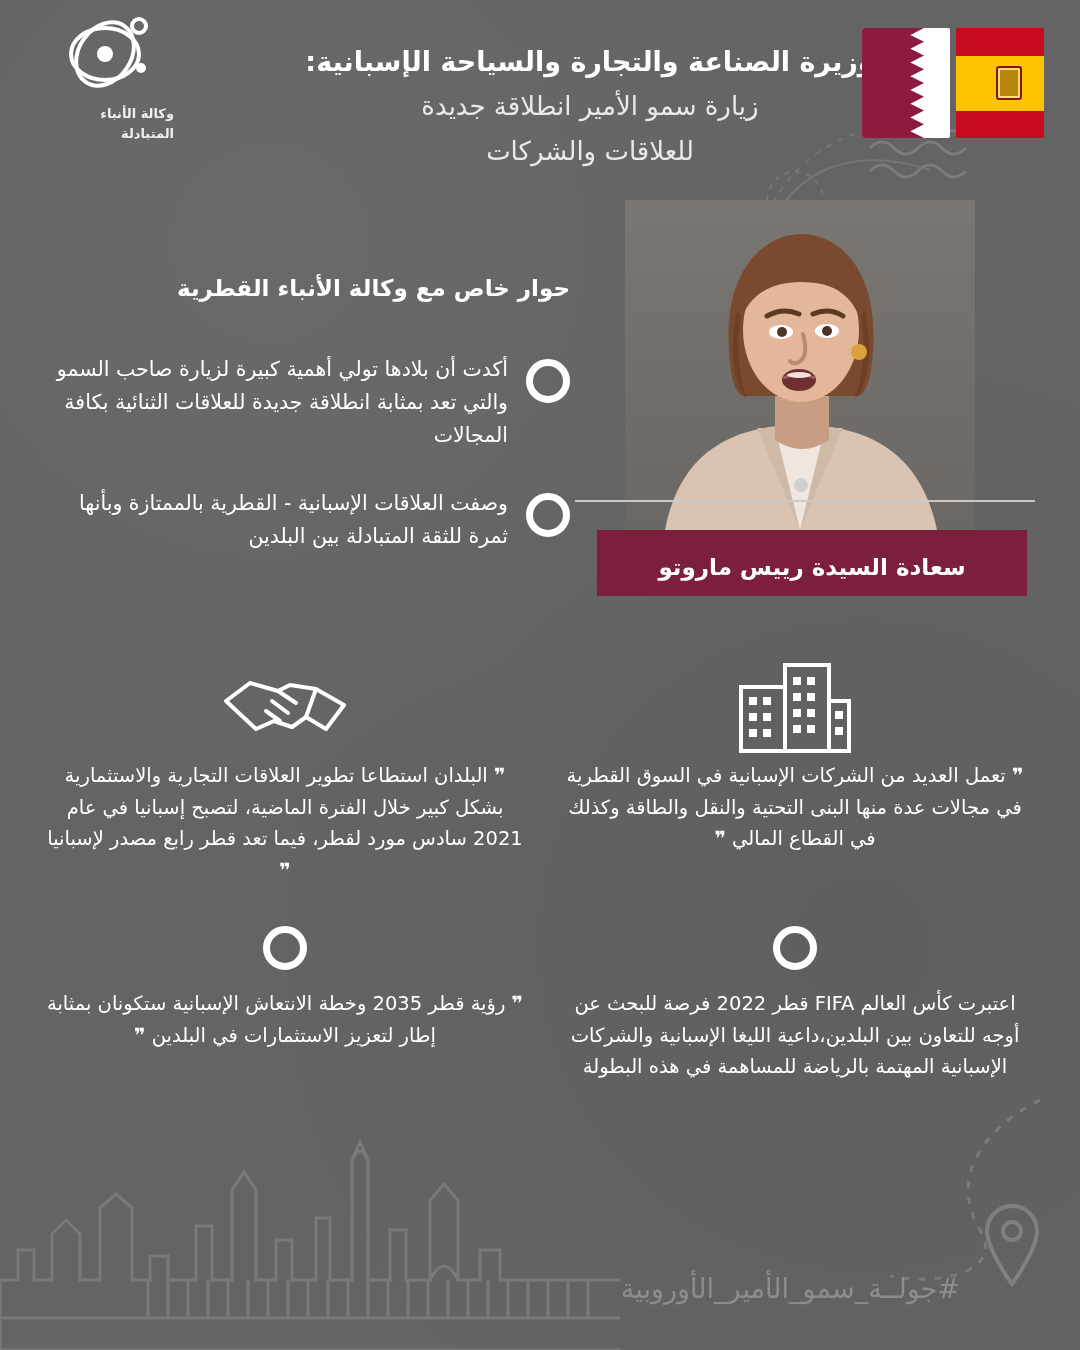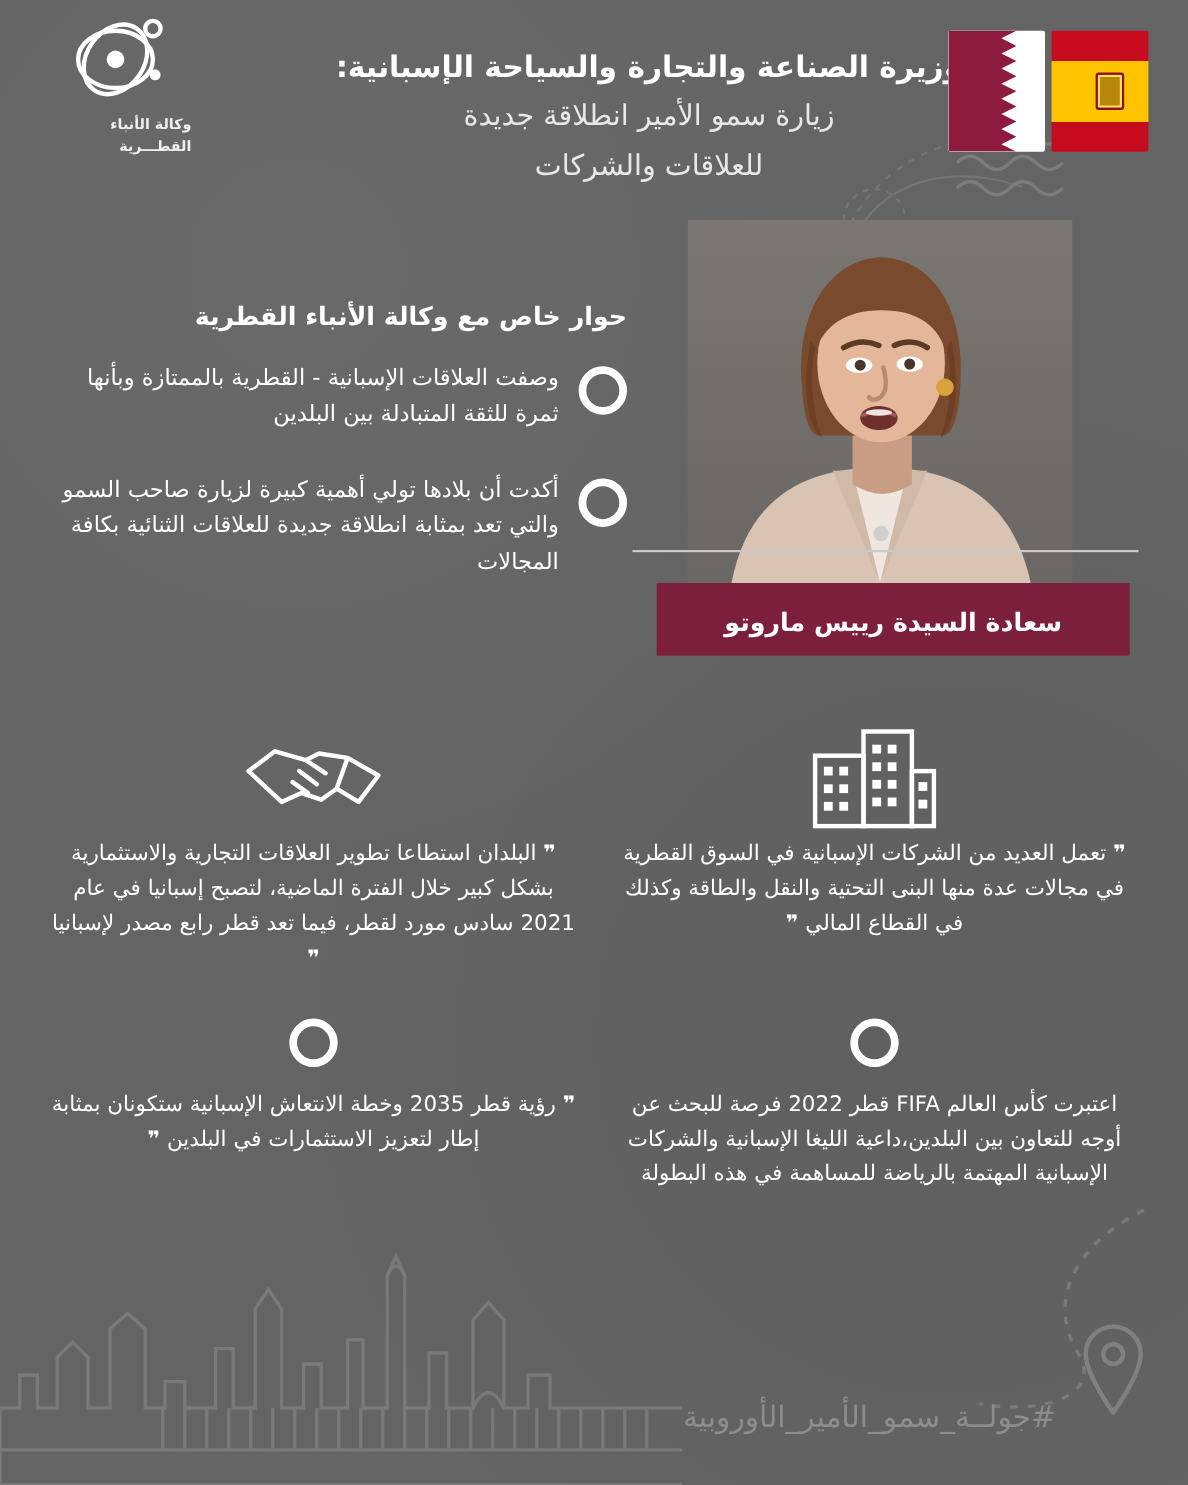--- a/index.html
+++ b/index.html
@@ -73,21 +73,21 @@
   .name-rule { position:absolute; bottom:118px; right:0; width:460px; height:2px; background:#c9c9c9; }
   .name-plate {
     position:absolute; bottom:24px; right:8px; width:430px;
     background:#7b1f3d; padding:24px 18px 16px; text-align:center;
   }
   .name-plate .pname { font-size:23px; font-weight:bold; color:#fff; }
   .name-plate .ptitle { font-size:16px; color:#f3e2e8; margin-top:6px; }
 
   
   .top-col { position:absolute; top:275px; left:40px; width:530px; text-align:right; }
-  .lead { font-size:23px; font-weight:bold; color:#fff; margin-bottom:26px; text-align:right; }
+  .lead { font-size:23px; font-weight:bold; color:#fff; margin-bottom:52px; text-align:right; }
   .bullet { display:flex; align-items:flex-start; gap:18px; margin-bottom:36px; }
   .dot {
     flex:0 0 auto; width:44px; height:44px; border-radius:50%;
     border:7px solid #ffffff; margin-top:6px;
   }
   .bullet .btext { font-size:20.5px; line-height:1.6; color:#ffffff; text-align:right; flex:1; }
 
   
   .grid { position:absolute; top:650px; left:0; right:0; padding:0 45px; }
   .row { display:flex; gap:30px; }
@@ -140,21 +140,21 @@
   <div class="logo">
     <svg width="96" height="86" viewBox="0 0 96 86">
       <ellipse cx="44" cy="42" rx="34" ry="26" fill="none" stroke="#fff" stroke-width="4"></ellipse>
       <ellipse cx="44" cy="42" rx="26" ry="34" fill="none" stroke="#fff" stroke-width="4" transform="rotate(35 44 42)"></ellipse>
       <circle cx="44" cy="42" r="8" fill="#fff"></circle>
       <circle cx="78" cy="14" r="7" fill="none" stroke="#fff" stroke-width="4"></circle>
       <circle cx="80" cy="56" r="5" fill="#fff"></circle>
     </svg>
     <div class="logo-text">
       <div>وكالة الأنباء</div>
-      <div>القطـــرية</div>
+      <div>المتبادلة</div>
     </div>
   </div>
 
   <div class="portrait-wrap">
     <div class="portrait">
       <div class="pbg"></div>
       <svg class="face" viewBox="0 0 350 330">
         <defs>
           <linearGradient id="bgg" x1="0" y1="0" x2="0" y2="1">
             <stop offset="0" stop-color="#7a7672"></stop>
@@ -201,26 +201,26 @@
     <div class="name-plate">
       <div class="pname">سعادة السيدة رييس ماروتو</div>
     </div>
   </div>
 
   <div class="top-col">
     <div class="lead">حوار خاص مع وكالة الأنباء القطرية</div>
 
     <div class="bullet">
       <div class="dot"></div>
-      <div class="btext">وصفت العلاقات الإسبانية - القطرية بالممتازة وبأنها ثمرة للثقة المتبادلة بين البلدين</div>
+      <div class="btext">أكدت أن بلادها تولي أهمية كبيرة لزيارة صاحب السمو والتي تعد بمثابة انطلاقة جديدة للعلاقات الثنائية بكافة المجالات</div>
     </div>
 
     <div class="bullet">
       <div class="dot"></div>
-      <div class="btext">أكدت أن بلادها تولي أهمية كبيرة لزيارة صاحب السمو والتي تعد بمثابة انطلاقة جديدة للعلاقات الثنائية بكافة المجالات</div>
+      <div class="btext">وصفت العلاقات الإسبانية - القطرية بالممتازة وبأنها ثمرة للثقة المتبادلة بين البلدين</div>
     </div>
   </div>
 
   <div class="grid">
     <div class="row">
 
       <div class="cell">
         <div class="icon-box">
           <svg width="120" height="100" viewBox="0 0 120 100">
             <rect x="6" y="32" width="44" height="64" fill="none" stroke="#fff" stroke-width="4"></rect>

